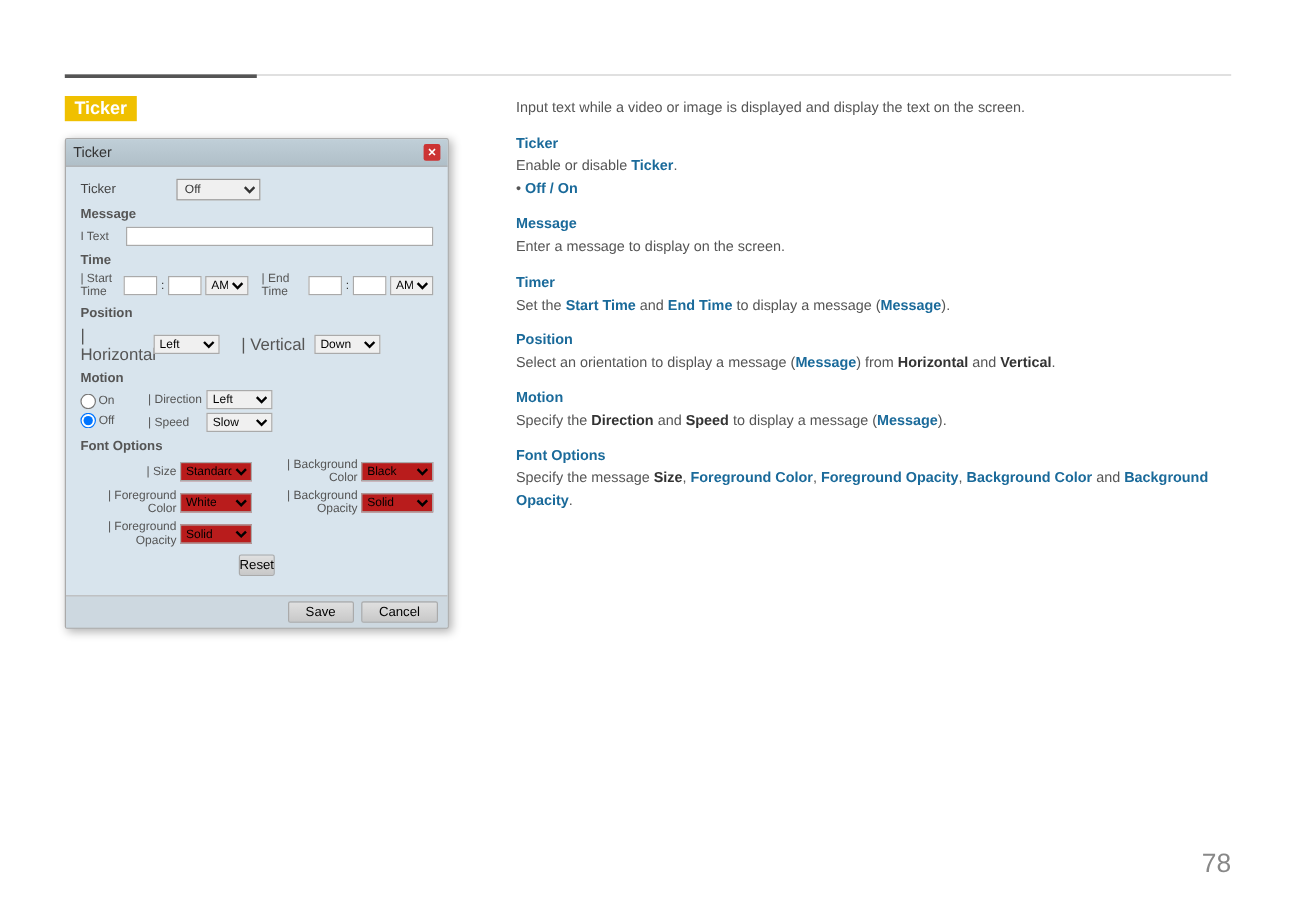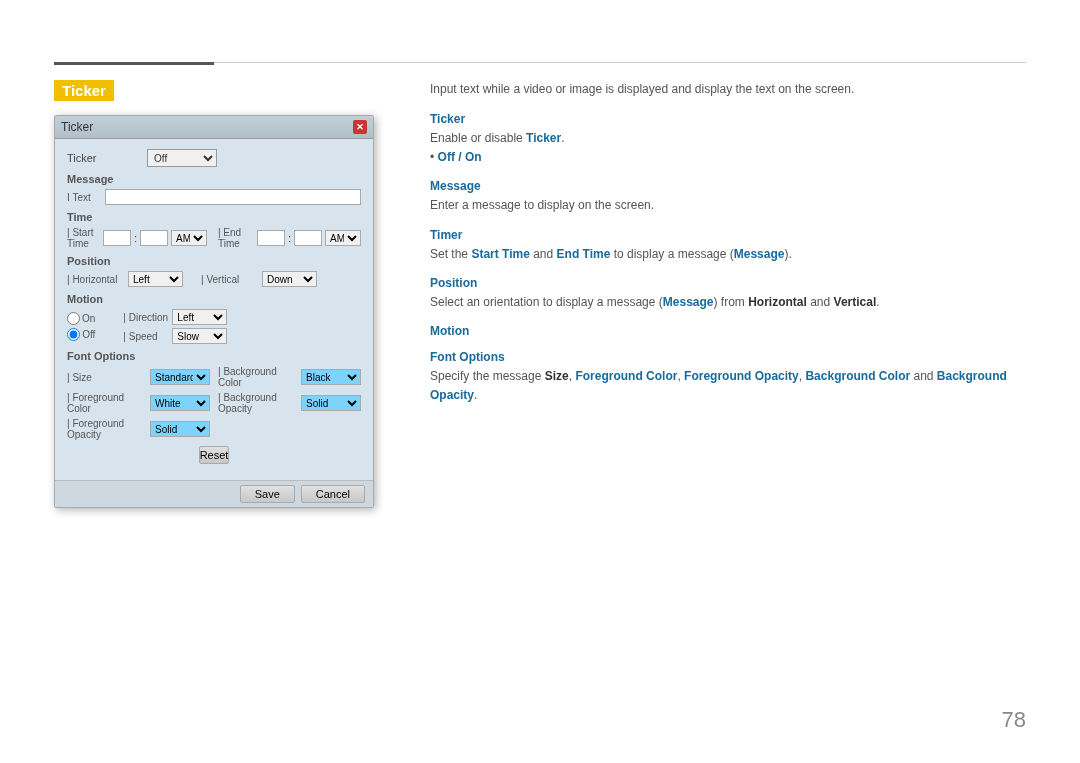--- a/index.html
+++ b/index.html
@@ -150,21 +150,21 @@
       background: #f0f0f0;
     }
 
     .position-row {
       display: flex;
       align-items: center;
       gap: 6px;
       margin-bottom: 4px;
     }
     .pos-label {
-      font-size: 10px;
+      font-size: 14px;
       color: #555;
       width: 55px;
     }
     .pos-select {
       width: 55px;
       height: 16px;
       font-size: 10px;
       border: 1px solid #aaa;
       background: #f0f0f0;
     }
@@ -208,27 +208,28 @@
     }
     .font-opt-row {
       display: flex;
       align-items: center;
       gap: 3px;
     }
     .font-opt-label {
       font-size: 10px;
       color: #555;
       width: 80px;
+      text-align: right;
     }
     .font-opt-select {
       width: 60px;
       height: 16px;
       font-size: 10px;
       border: 1px solid #aaa;
-      background: #7dd3fc;
+      background: #b91c1c;
     }
 
     .reset-btn {
       display: block;
       margin: 4px auto 6px auto;
       padding: 2px 0;
       font-size: 11px;
       background: linear-gradient(to bottom, #e0e0e0, #c8c8c8);
       border: 1px solid #aaa;
       cursor: pointer;
@@ -485,20 +486,23 @@
 
   <div class="help-entry">
     <div class="help-heading">Position</div>
     <div class="help-body">
       Select an orientation to display a message (<span class="bold-blue">Message</span>) from <span class="bold-dark">Horizontal</span> and <span class="bold-dark">Vertical</span>.
     </div>
   </div>
 
   <div class="help-entry">
     <div class="help-heading">Motion</div>
+    <div class="help-body">
+      Specify the <span class="bold-dark">Direction</span> and <span class="bold-dark">Speed</span> to display a message (<span class="bold-blue">Message</span>).
+    </div>
   </div>
 
   <div class="help-entry">
     <div class="help-heading">Font Options</div>
     <div class="help-body">
       Specify the message <span class="bold-dark">Size</span>, <span class="bold-blue">Foreground Color</span>, <span class="bold-blue">Foreground Opacity</span>, <span class="bold-blue">Background Color</span> and <span class="bold-blue">Background Opacity</span>.
     </div>
   </div>
 
 </div>

